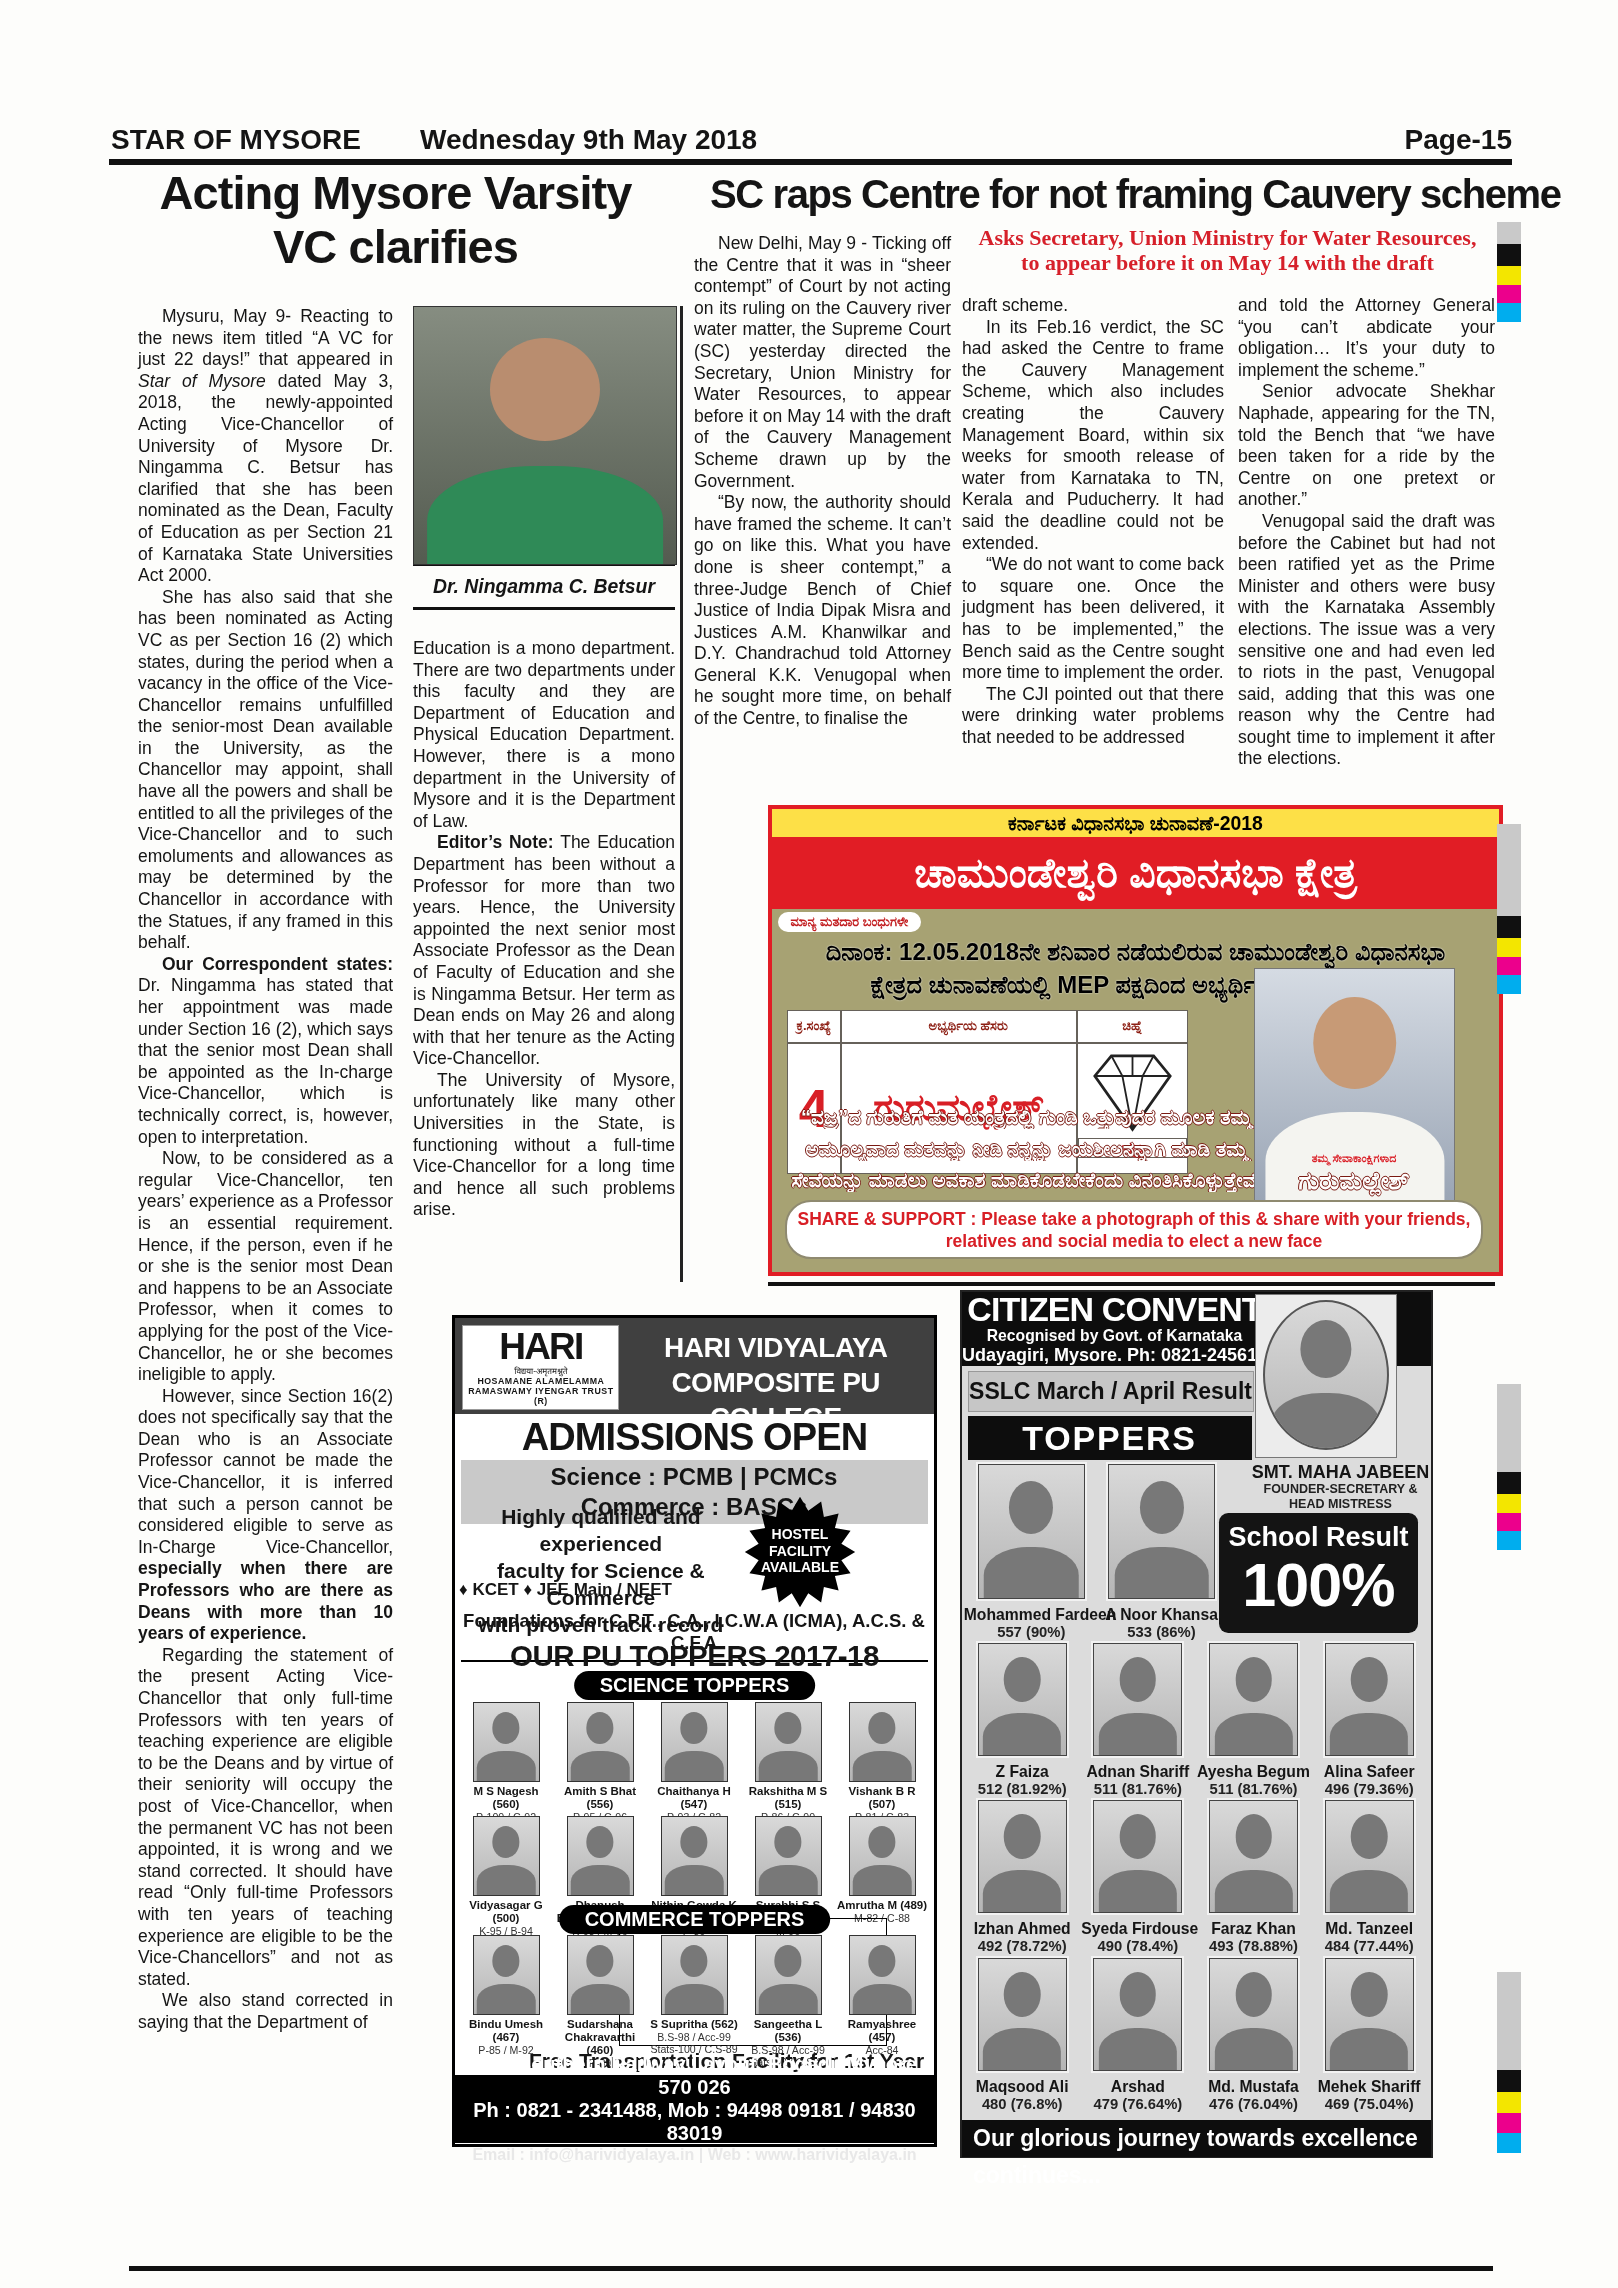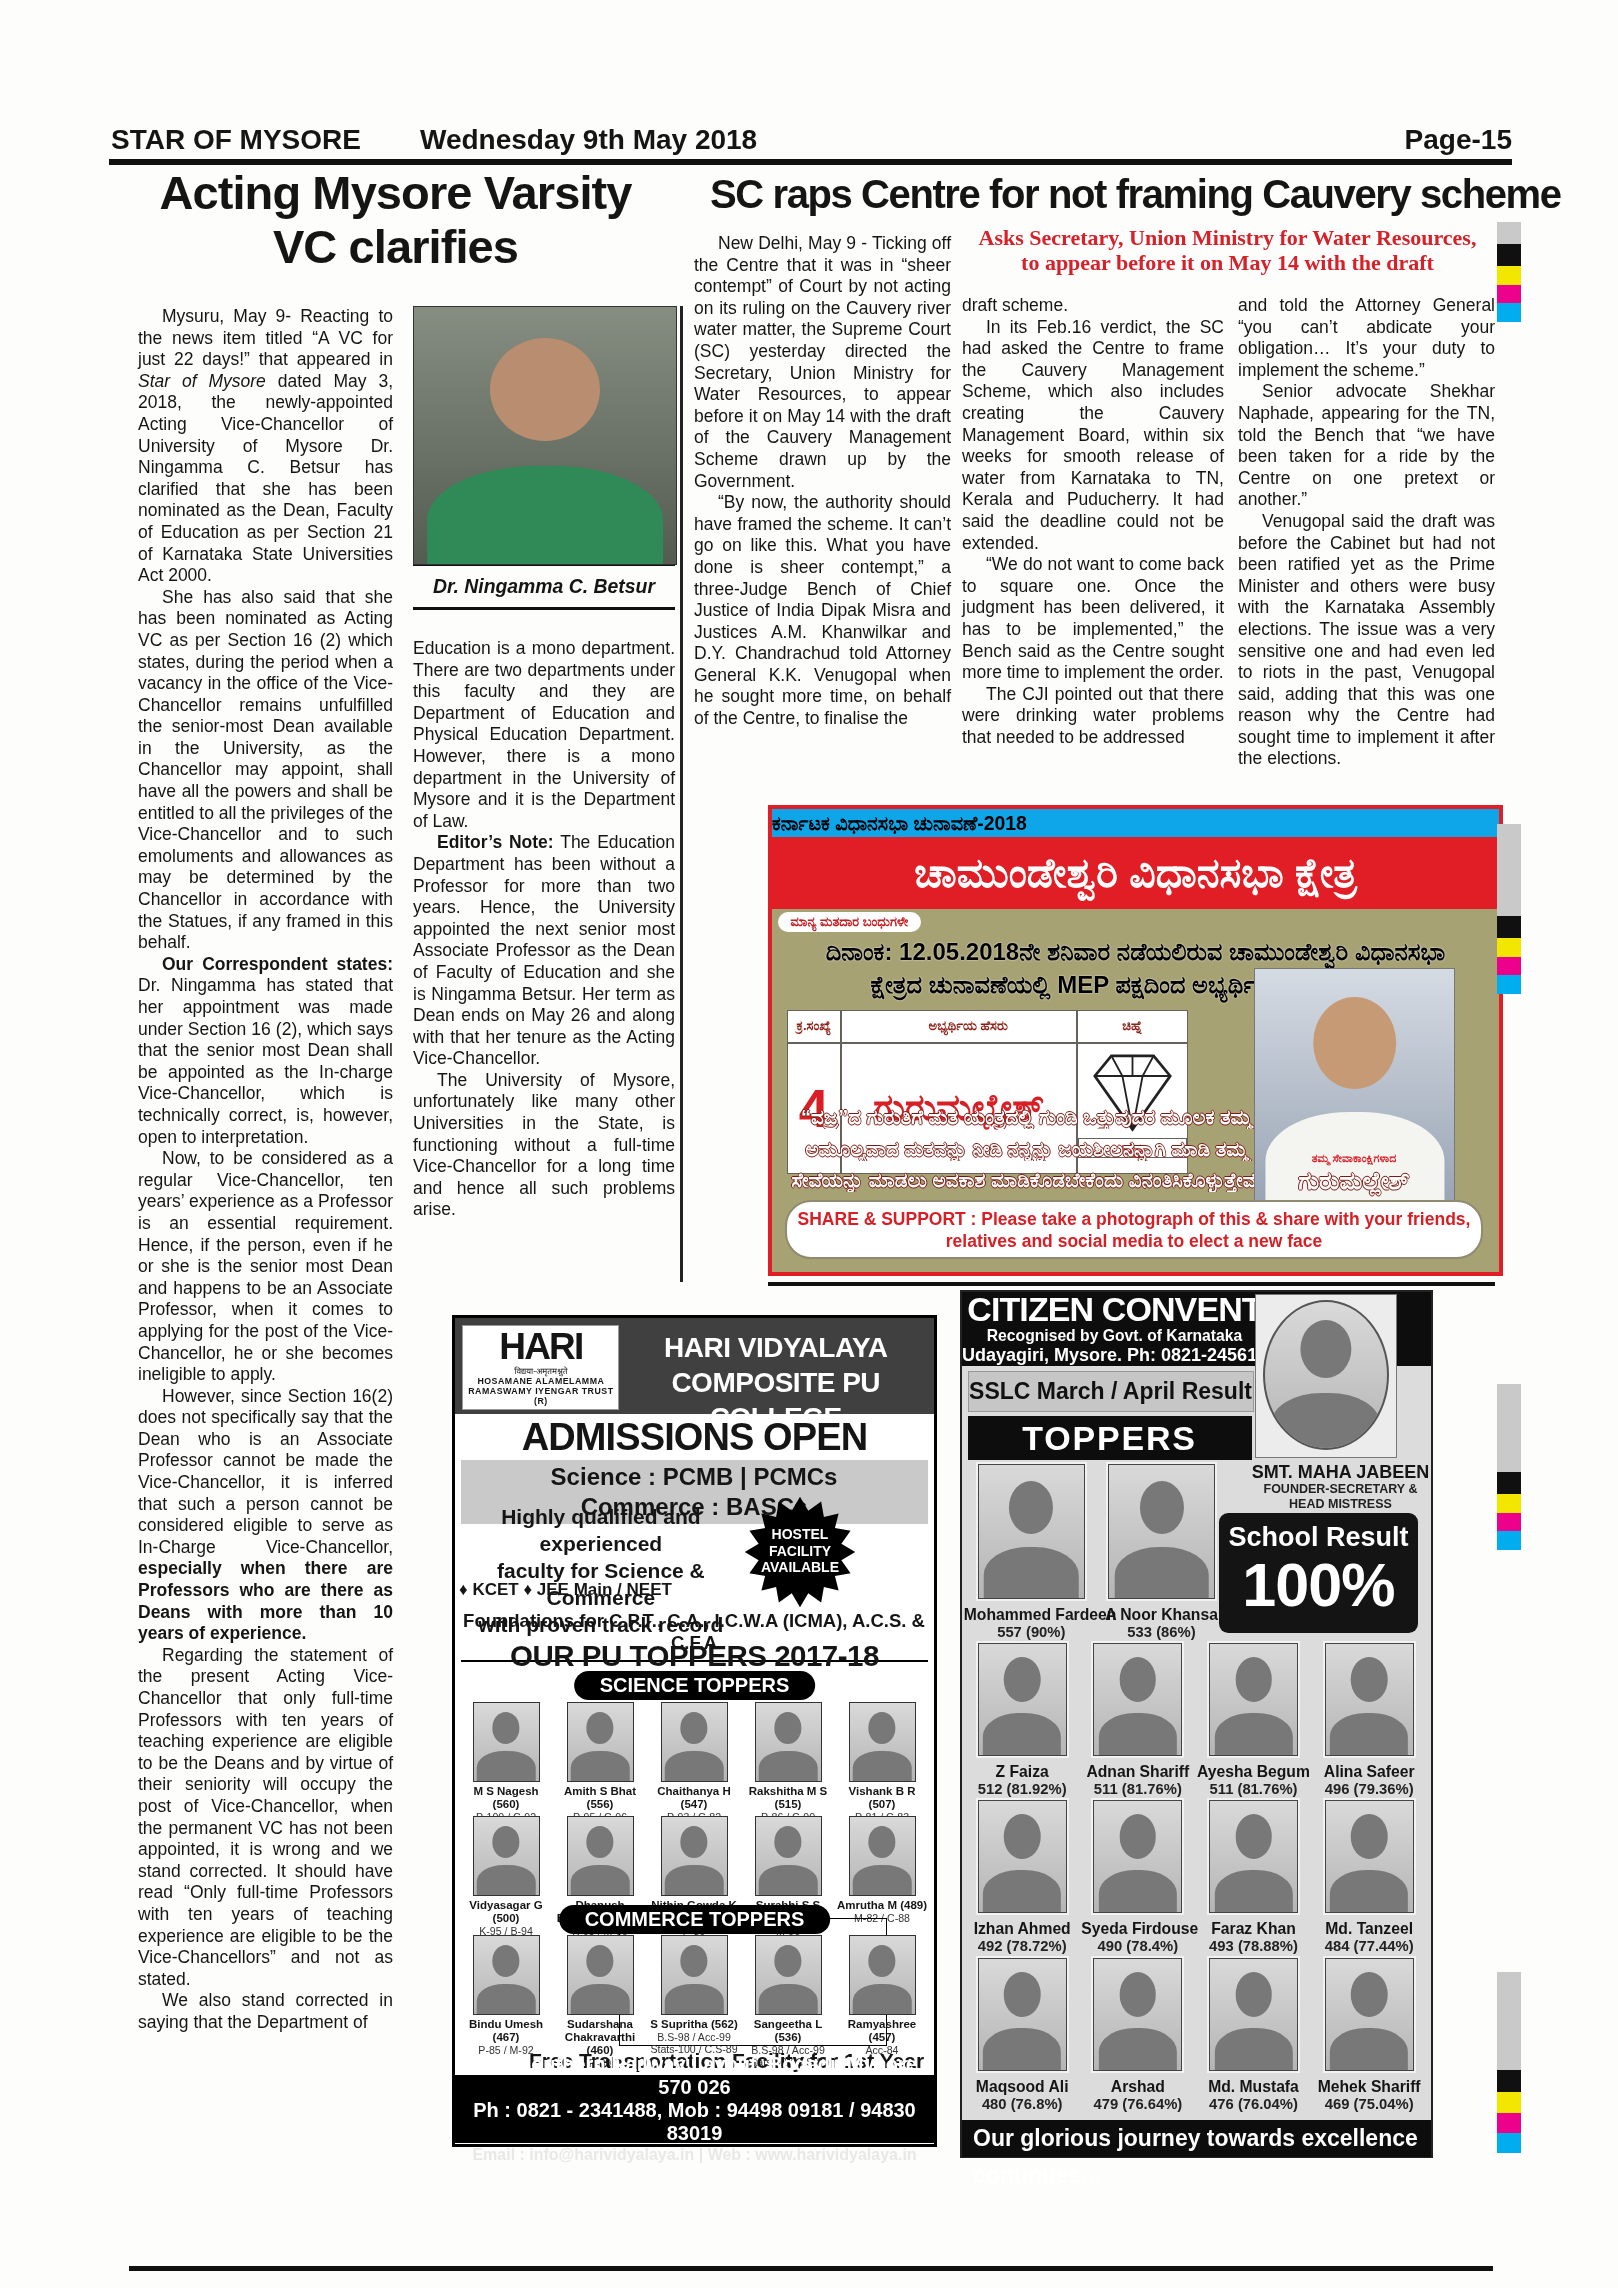--- a/index.html
+++ b/index.html
@@ -25,21 +25,21 @@
   .face:before{content:"";position:absolute;left:50%;top:12%;width:42%;height:40%;transform:translateX(-50%);background:#787878;border-radius:50%;}
   .face:after{content:"";position:absolute;left:50%;top:62%;width:90%;height:46%;transform:translateX(-50%);background:#787878;border-radius:46% 46% 0 0;}
   .face-ningamma{background:linear-gradient(180deg,#868d81,#545b50);}
   .face-ningamma:before{background:#b98d6f;}
   .face-ningamma:after{background:#2f8a57;}
   .face-cand{background:linear-gradient(180deg,#d5dbe3,#9aa5b5);}
   .face-cand:before{background:#c79a76;}
   .face-cand:after{background:#f4f4f0;}
   
   .kad{left:768px;top:805px;width:727px;height:463px;border:4.6px solid #e11d25;background:#a7a273;}
-  .kad .t{position:absolute;left:0;top:0;width:100%;height:28px;background:#0ea5e9;color:#000;font-weight:bold;font-size:19.4px;line-height:28px;overflow:hidden;}
+  .kad .t{position:absolute;left:0;top:0;width:100%;height:28px;background:#fde047;color:#000;font-weight:bold;font-size:19.4px;line-height:28px;text-align:center;overflow:hidden;}
   .kad .b{position:absolute;left:0;top:28px;width:100%;height:72px;background:#e11d25;color:#fff;font-weight:800;font-size:41px;line-height:72px;text-align:center;overflow:hidden;}
   .kad .pill{position:absolute;left:5.5px;top:103px;background:#fff;border-radius:13px;padding:1.8px 13px;color:#c21d20;font-size:13px;font-weight:bold;}
   .kline{position:absolute;width:100%;text-align:center;color:#000000;font-weight:800;font-size:24px;text-shadow:0 0 1.8px #fff;}
   .ktable{position:absolute;left:14.8px;top:201px;display:flex;flex-wrap:wrap;width:401px;}
   .ktable div{box-sizing:border-box;background:#fff;border:1.8px solid #66615a;text-align:center;}
   .kth{height:33px;color:#8c1d12;font-weight:bold;font-size:13px;line-height:29.5px;}
   .ktd{height:131px;}
   .kphoto{left:482px;top:159px;width:199px;height:231px;border:0.9px solid #777;z-index:2;}
   .kap{position:absolute;left:3.7px;width:502px;text-align:center;color:#fff;font-weight:800;font-size:20px;white-space:nowrap;overflow:hidden;text-shadow:-0.9px 0 #7a1a12,0.9px 0 #7a1a12,0 -0.9px #7a1a12,0 0.9px #7a1a12;}
   .kshare{position:absolute;left:13px;top:391px;width:694px;height:55px;background:#fff;border:2.8px solid #8f8a70;border-radius:26px;display:flex;flex-direction:column;align-items:center;justify-content:center;color:#d81f26;font-weight:bold;font-size:17.5px;line-height:22px;text-align:center;z-index:3;}

